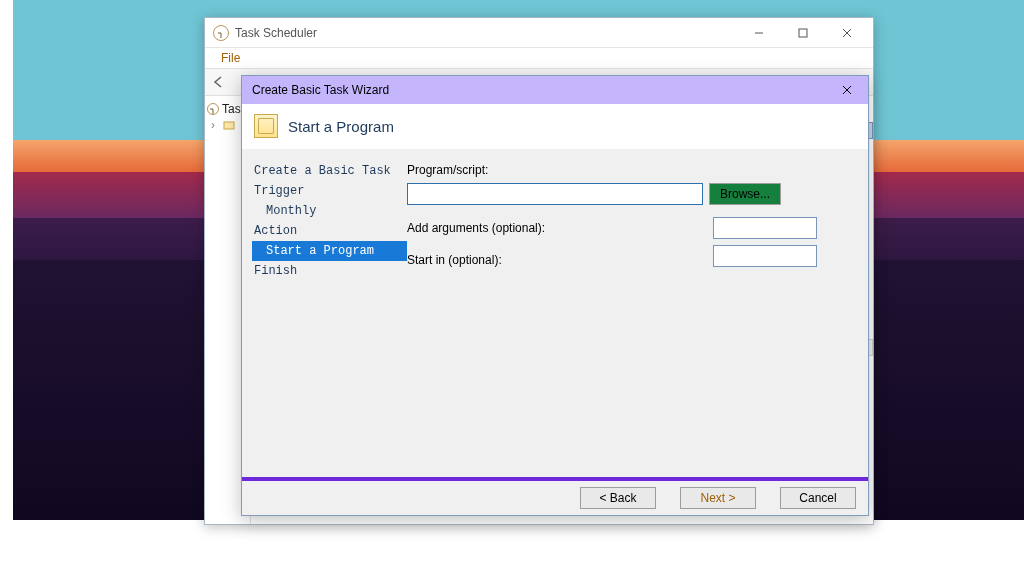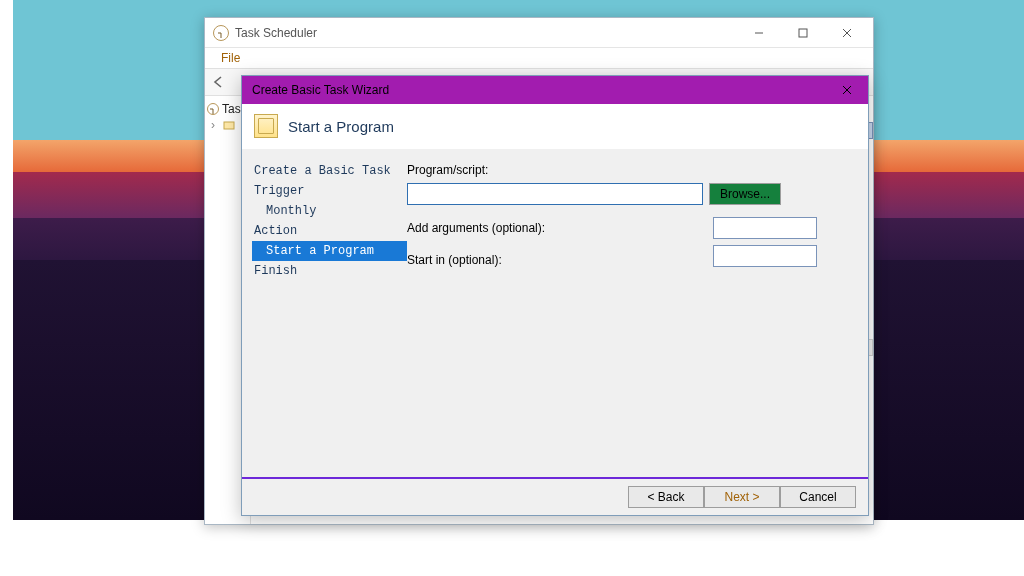--- a/index.html
+++ b/index.html
@@ -64,21 +64,21 @@
     border:1px solid #7f9db9;
     box-shadow: 0 4px 18px rgba(0,0,0,0.25);
     display:flex; flex-direction:column;
   }
   .wiz-titlebar {
     height:28px;
     display:flex; align-items:center;
     padding:0 0 0 10px;
     font-size:12px;
     color:#000;
-    background:#a21caf;
+    background:#c4b5fd;
   }
   .wiz-close { margin-left:auto; width:42px; height:28px; display:flex; align-items:center; justify-content:center; font-size:14px;}
 
   .wiz-header {
     height:44px;
     display:flex; align-items:center;
     padding-left:12px;
     background:#fff;
     gap:10px;
   }
@@ -137,23 +137,23 @@
     width:72px; height:22px; margin-left:6px;
     background:#15803d;
     border:1px solid #9d9d9d;
     font-family:inherit; font-size:12px;
   }
   .small-input { width:104px; }
 
   .wiz-footer {
     height:38px;
     background:#f0f0f0;
-    border-top:2px solid #6d28d9;
+    border-top:4px solid #6d28d9;
     display:flex; align-items:center; justify-content:flex-end;
-    gap:0;
+    gap:24px;
     padding-right:12px;
   }
   .wiz-footer button {
     width:76px; height:22px;
     background:#e9e9e9;
     border:1px solid #9d9d9d;
     font-family:inherit; font-size:12px;
   }
   .wiz-footer button:disabled { color:#a16207; }
 

